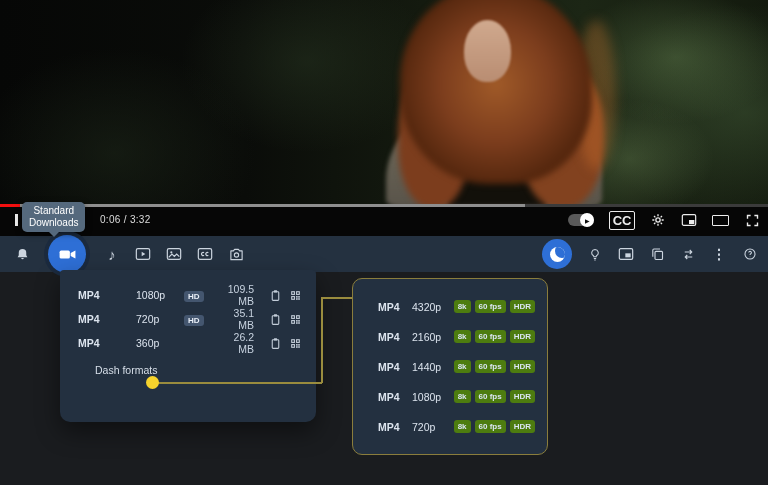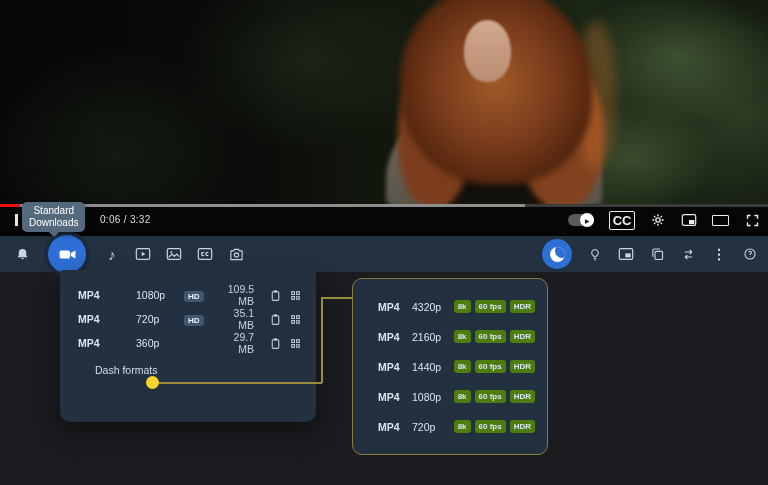--- a/index.html
+++ b/index.html
@@ -277,21 +277,21 @@
             <rect x="13" y="17" width="3" height="3"></rect>
             <rect x="17" y="17" width="3" height="3"></rect>
           </svg>
       </span>
     </div>
 
     <div class="l-row">
       <span class="l-fmt">MP4</span>
       <span class="l-qual">360p</span>
       <span class="l-hd"></span>
-      <span class="l-size">29.7 MB</span>
+      <span class="l-size">26.2 MB</span>
       <span class="mini-ic">
         <svg width="13" height="13" viewBox="0 0 24 24" fill="none" stroke="currentColor" stroke-width="2">
             <rect x="6" y="5" width="12" height="16" rx="1.5"></rect>
             <rect x="9" y="2.5" width="6" height="4" rx="1" fill="currentColor" stroke="none"></rect>
           </svg>
       </span>
       <span class="mini-ic">
         <svg width="13" height="13" viewBox="0 0 24 24" fill="currentColor">
             <rect x="4" y="4" width="7" height="7"></rect>
             <rect x="6" y="6" width="3" height="3" fill="#233040"></rect>

